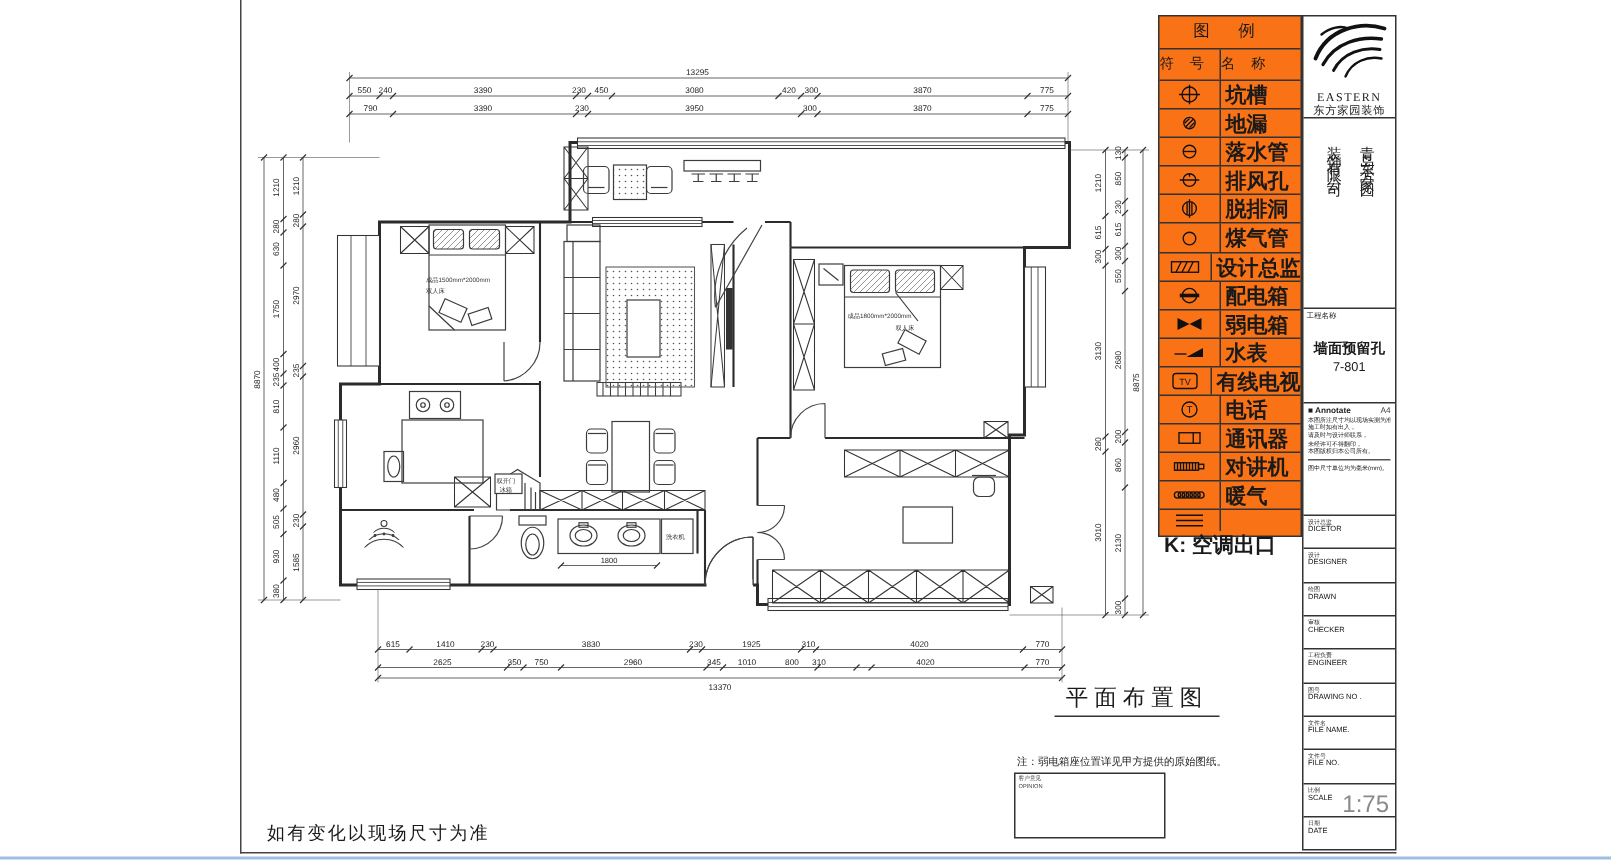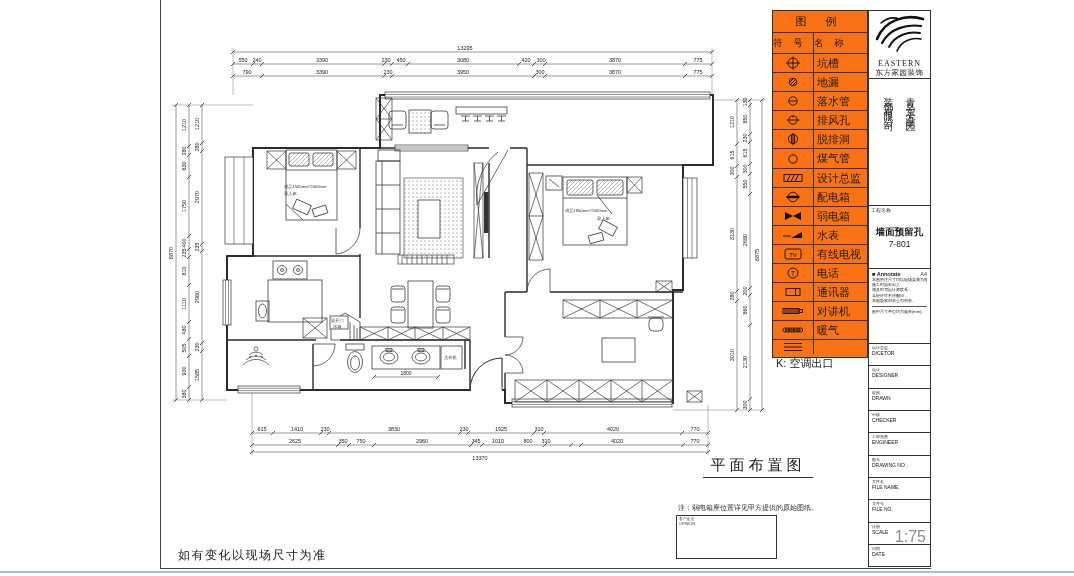--- a/index.html
+++ b/index.html
@@ -13,21 +13,21 @@
   
   .legend{left:772px;top:10px;width:96px;height:348px;border:1px solid #333;box-sizing:border-box;background:#f97316;}
   .lg-title{height:21px;line-height:21px;text-align:center;font-size:11px;letter-spacing:8px;border-bottom:1px solid #333;}
   .lg-head{height:20px;border-bottom:1px solid #333;display:flex;font-size:9.5px;}
   .lg-head span{line-height:20px;letter-spacing:4px;}
   .lg-sym-col{width:41px;border-right:1px solid #333;box-sizing:border-box;}
   .lg-name-col{flex:1;}
   .lrow{height:19.1px;display:flex;border-bottom:1px solid #333;box-sizing:border-box;}
   .lrow:last-child{border-bottom:none;flex-direction:column;}
   .lsym{width:41px;border-right:1px solid #333;box-sizing:border-box;display:flex;align-items:center;justify-content:center;}
-  .lname{flex:1;font-size:11px;line-height:18px;padding-left:3px;white-space:nowrap;}
+  .lname{flex:1;font-size:14px;line-height:18px;padding-left:3px;white-space:nowrap;font-weight:bold;}
   .lsym svg{display:block;}
   .ls{stroke:#111;stroke-width:0.9;fill:none;}
   
   .panel{left:868px;top:10px;width:63px;height:557px;border:1px solid #333;box-sizing:border-box;background:#fff;}
   .psec{border-bottom:1px solid #333;box-sizing:border-box;position:relative;overflow:hidden;}
   .logo-box{height:68px;text-align:center;}
   .logo-word{font-family:"Liberation Serif",serif;font-size:8px;letter-spacing:1px;}
   .logo-sub{font-size:7.5px;letter-spacing:0.5px;}
   .cname{height:127px;}
   .vtxt{position:absolute;writing-mode:vertical-rl;text-orientation:upright;font-size:10px;letter-spacing:5px;top:10px;}

